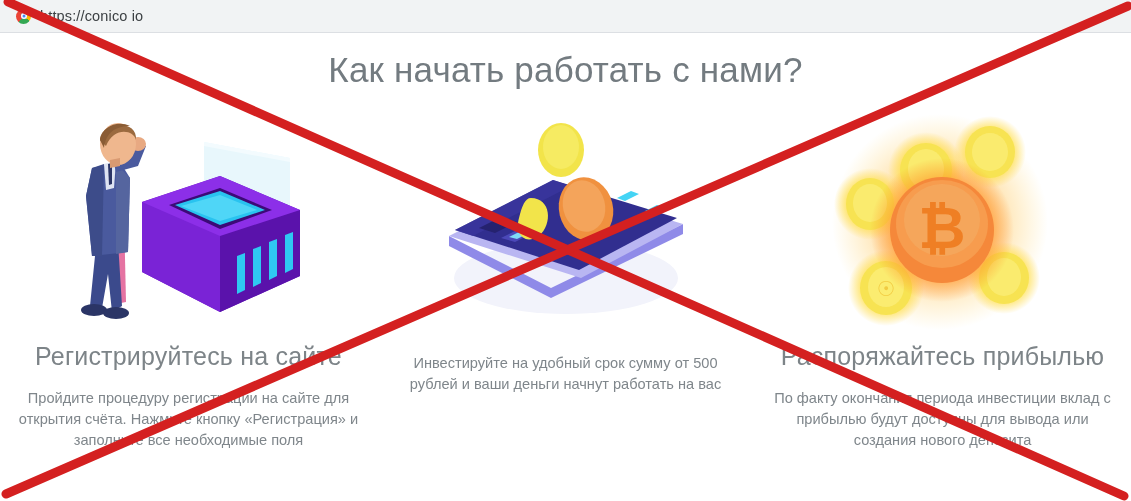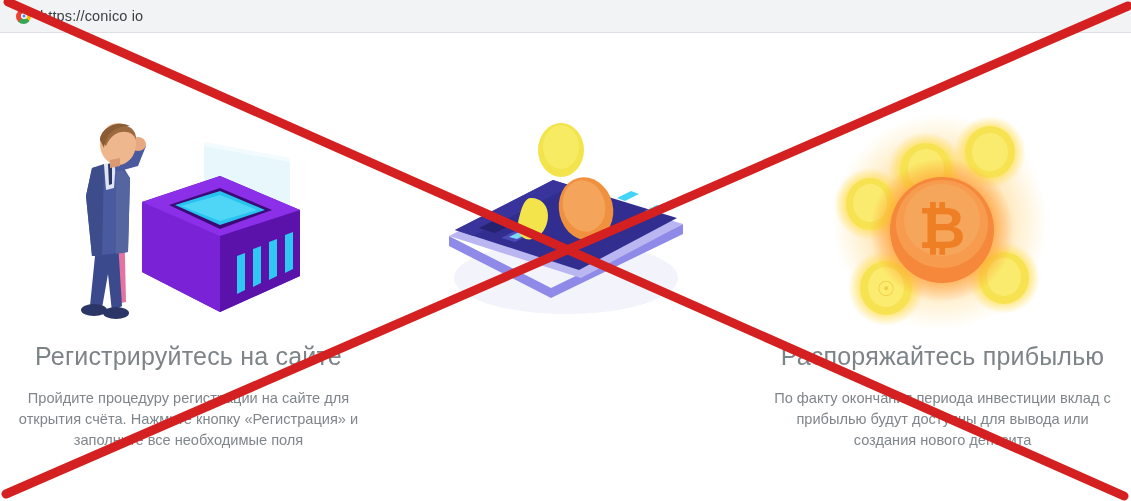--- a/index.html
+++ b/index.html
@@ -129,20 +129,21 @@
 </head>
 <body>
 
 <div id="urlbar">
   <span id="favicon"></span>
   <span id="urltext">https://conico io</span>
 </div>
 
 <div id="page">
 
+  <div id="page-title">Как начать работать с нами?</div>
 
   <div id="columns">
 
     <div class="col c1">
       <div class="art">
         <svg viewBox="0 0 270 230" width="270" height="230" xmlns="http://www.w3.org/2000/svg">
 
           <g opacity="0.55">
             <path d="M150 36 L236 52 L236 112 L150 96 Z" fill="#d6f2fb"></path>
             <path d="M150 36 L236 52 L236 56 L150 40 Z" fill="#eaf9fe"></path>
@@ -219,20 +220,21 @@
 
           <ellipse cx="130" cy="44" rx="23" ry="27" fill="#f2e44a"></ellipse>
           <ellipse cx="130" cy="41" rx="18" ry="22" fill="#f6ec68" opacity="0.8"></ellipse>
 
           <ellipse cx="155" cy="103" rx="27" ry="32" fill="#f0913f" transform="rotate(-14 155 103)"></ellipse>
           <ellipse cx="153" cy="100" rx="21" ry="26" fill="#f4a45b" transform="rotate(-14 153 100)"></ellipse>
 
           <path d="M100 92 C120 92 122 118 108 130 C92 140 84 126 88 112 C91 100 94 92 100 92 Z" fill="#f2e44a"></path>
         </svg>
       </div>
+      <div class="col-text">Инвестируйте на удобный срок сумму от 500 рублей и ваши деньги начнут работать на вас</div>
     </div>
 
     <div class="col c3">
       <div class="art">
         <svg viewBox="0 0 270 230" width="270" height="230" xmlns="http://www.w3.org/2000/svg">
           <defs>
             <radialGradient id="glowY" cx="50%" cy="50%" r="50%">
               <stop offset="55%" stop-color="#ffe24a" stop-opacity="0.95"></stop>
               <stop offset="100%" stop-color="#ffd84a" stop-opacity="0"></stop>
             </radialGradient>

